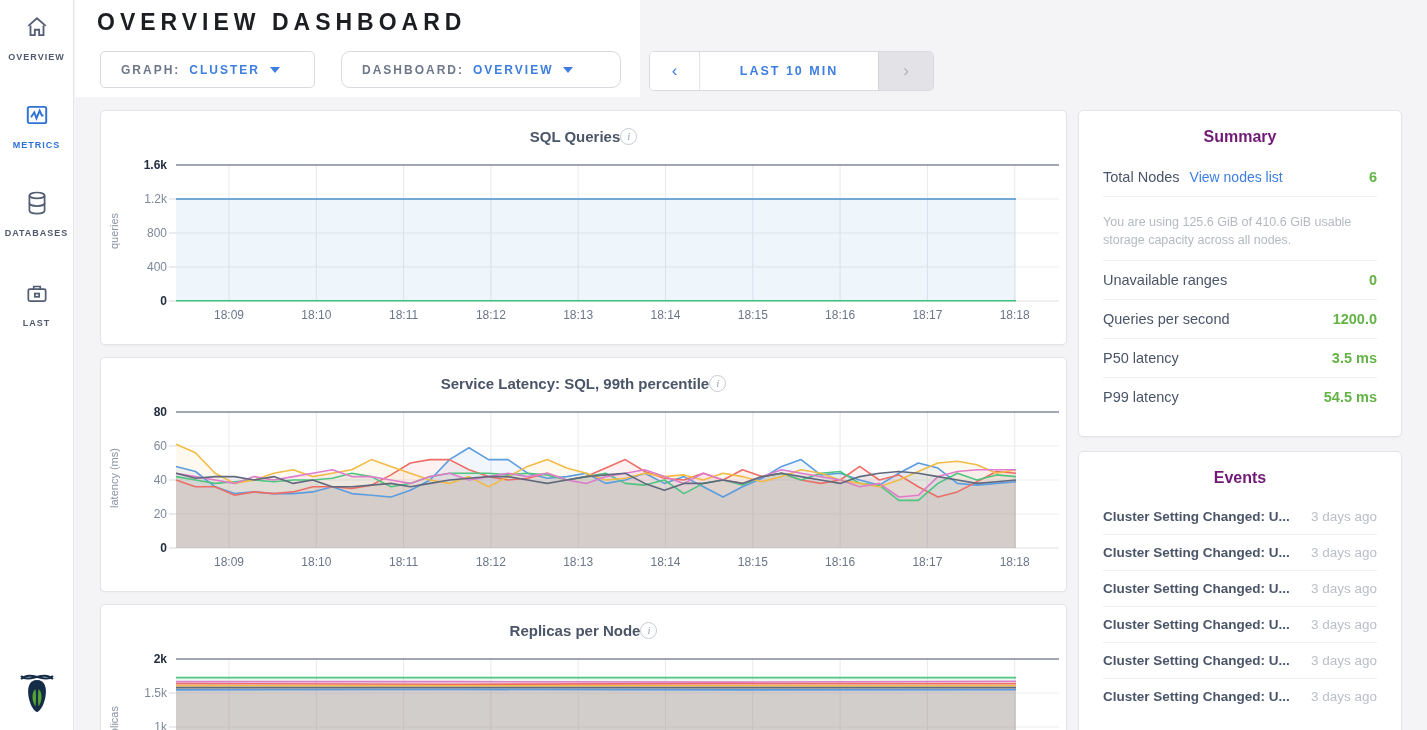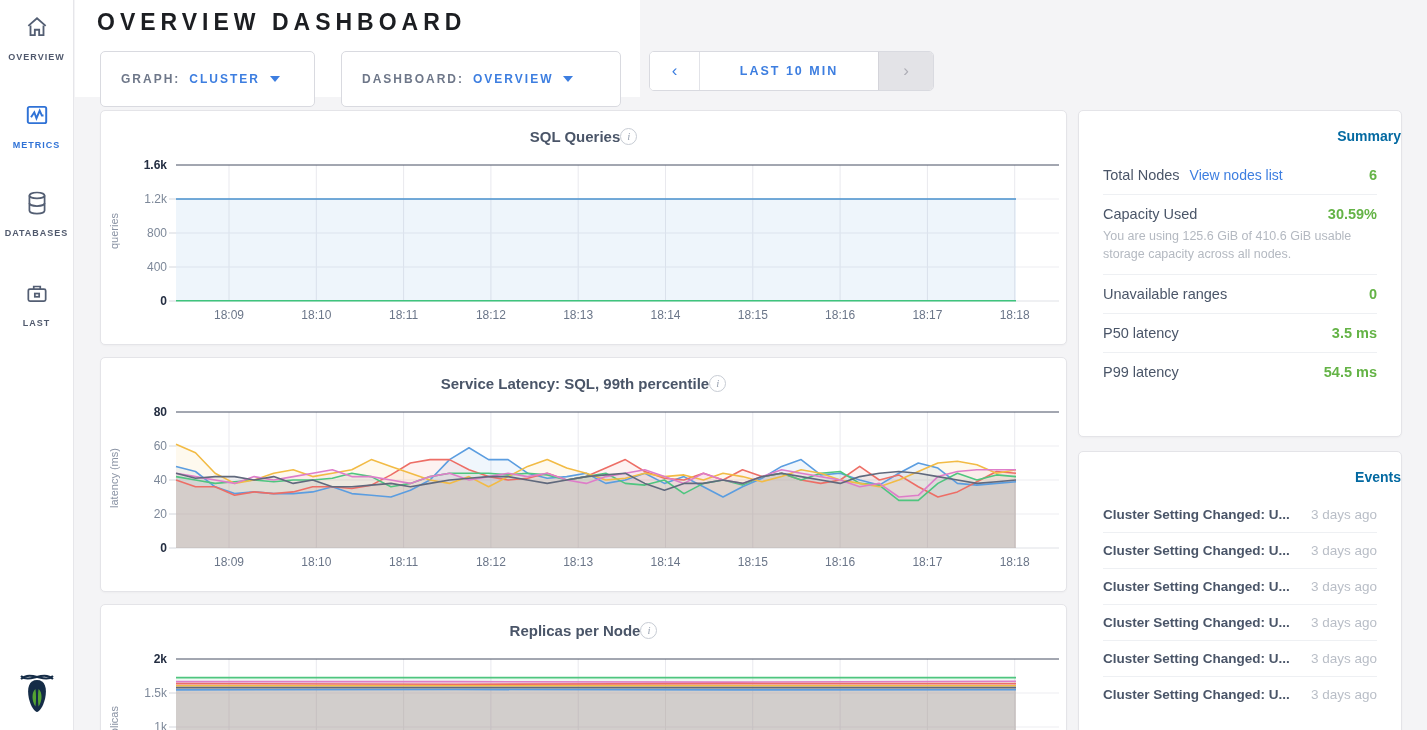--- a/index.html
+++ b/index.html
@@ -14,27 +14,27 @@
   .side-item .lbl { margin-top:8px; font-size:9px; font-weight:bold; letter-spacing:1px; color:#50596d; }
   .side-item.active .lbl { color:#2f72d6; }
   .side-item svg { stroke:#535e73; }
   .side-item.active svg { stroke:#2f72d6; }
   .logo { position:absolute; left:0; bottom:16px; width:74px; display:flex; justify-content:center; }
   
   .header-white { position:absolute; left:75px; top:0; width:565px; height:97px; background:#fff; }
   .page-title { position:absolute; left:97px; top:9px; font-size:23px; font-weight:bold;
     letter-spacing:5px; color:#1c1e22; z-index:5; }
   .toolbar { position:absolute; left:0; top:51px; width:1427px; height:40px; z-index:5; }
-  .dd { position:absolute; height:56px; background:#fff; border:1px solid #d9dae0; border-radius:5px;
+  .dd { position:absolute; height:37px; background:#fff; border:1px solid #d9dae0; border-radius:5px;
     display:flex; align-items:center; padding:0 20px; cursor:pointer; }
   .dd .dd-label { font-size:12px; letter-spacing:2px; color:#6e7789; font-weight:bold; }
   .dd .dd-value { font-size:12px; letter-spacing:2px; color:#3d7ee0; font-weight:bold; margin-left:9px; }
   .caret { width:0; height:0; border-left:5px solid transparent; border-right:5px solid transparent;
     border-top:6px solid #3d7ee0; margin-left:10px; }
-  .dd-graph { left:100px; width:215px; } .dd-dash { left:341px; width:280px; }
+  .dd-graph { left:100px; width:215px; } .dd-dash { left:341px; width:280px;border-radius:9px; }
   .timesel { position:absolute; left:649px; top:0; height:40px; display:flex; border:1px solid #d9dae0;
     border-radius:5px; overflow:hidden; background:#fff; }
   .ts-btn { width:50px; display:flex; align-items:center; justify-content:center; font-size:17px;
     cursor:pointer; color:#3d7ee0; background:#fff; }
   .ts-btn.prev { border-right:1px solid #e2e3e8; }
   .ts-btn.next { background:#e3e3e7; color:#aeaeb6; border-left:1px solid #d4d4da; width:55px; }
   .ts-range { width:178px; display:flex; align-items:center; justify-content:center; font-size:12.5px;
     font-weight:bold; letter-spacing:2px; color:#3d7ee0; cursor:pointer; }
   
   .card { position:absolute; background:#fff; border:1px solid #e4e4e8; border-radius:5px;
@@ -49,21 +49,21 @@
   .chart-plot { position:relative; width:965px; height:182px; }
   .ylabel { position:absolute; left:-62px; top:72px; width:150px; text-align:center;
     transform:rotate(-90deg); font-size:11px; color:#8a93a4; }
   svg text.xt { font-size:12px; fill:#6b7689; text-anchor:middle; }
   svg text.yt { font-size:12px; fill:#7d8899; text-anchor:end; }
   svg text.yt.strong { fill:#242e42; font-weight:bold; }
   
   .panel { left:1078px; width:324px; }
   .summary-card { top:110px; height:327px; }
   .events-card { top:451px; height:300px; }
-  .panel-title { text-align:right; font-size:14px; font-weight:bold; color:#0369a1; padding:17px 0 12px; }
+  .panel-title { text-align:center; font-size:16px; font-weight:bold; color:#701a75; padding:17px 0 12px; }
   .rows { padding:0 24px; }
   .srow { border-top:1px solid #eef0f3; padding:11px 0; }
   .srow:first-child { border-top:none; }
   .srow-main { display:flex; align-items:baseline; }
   .s-label { font-size:14.5px; color:#4a5568; }
   .s-link { font-size:14px; color:#3d7ee0; margin-left:10px; cursor:pointer; }
   .s-value { margin-left:auto; font-size:14.5px; font-weight:bold; color:#64b346; }
   .s-note { font-size:12.5px; color:#b4b9c1; line-height:1.45; margin-top:5px; padding-right:6px; }
   .erow { border-top:1px solid #eef0f3; padding:10px 0; display:flex; align-items:center; cursor:pointer; }
   .erow:first-child { border-top:none; }
@@ -315,30 +315,32 @@
   <div class="panel-title">Summary</div>
   <div class="rows" id="summary-rows">
       <div class="srow">
         <div class="srow-main">
           <span class="s-label">Total Nodes</span>
           <span class="s-link">View nodes list</span>
           <span class="s-value">6</span>
         </div>
       </div>
       <div class="srow">
-        <div class="srow-main">
-          <span class="s-label">Capacity Used</span>
-          <span class="s-value">30.59%</span>
-        </div>
         <div class="s-note">You are using 125.6 GiB of 410.6 GiB usable storage capacity across all nodes.</div>
       </div>
       <div class="srow">
         <div class="srow-main">
           <span class="s-label">Unavailable ranges</span>
           <span class="s-value">0</span>
+        </div>
+      </div>
+      <div class="srow">
+        <div class="srow-main">
+          <span class="s-label">Queries per second</span>
+          <span class="s-value">1200.0</span>
         </div>
       </div>
       <div class="srow">
         <div class="srow-main">
           <span class="s-label">P50 latency</span>
           <span class="s-value">3.5 ms</span>
         </div>
       </div>
       <div class="srow">
         <div class="srow-main">

